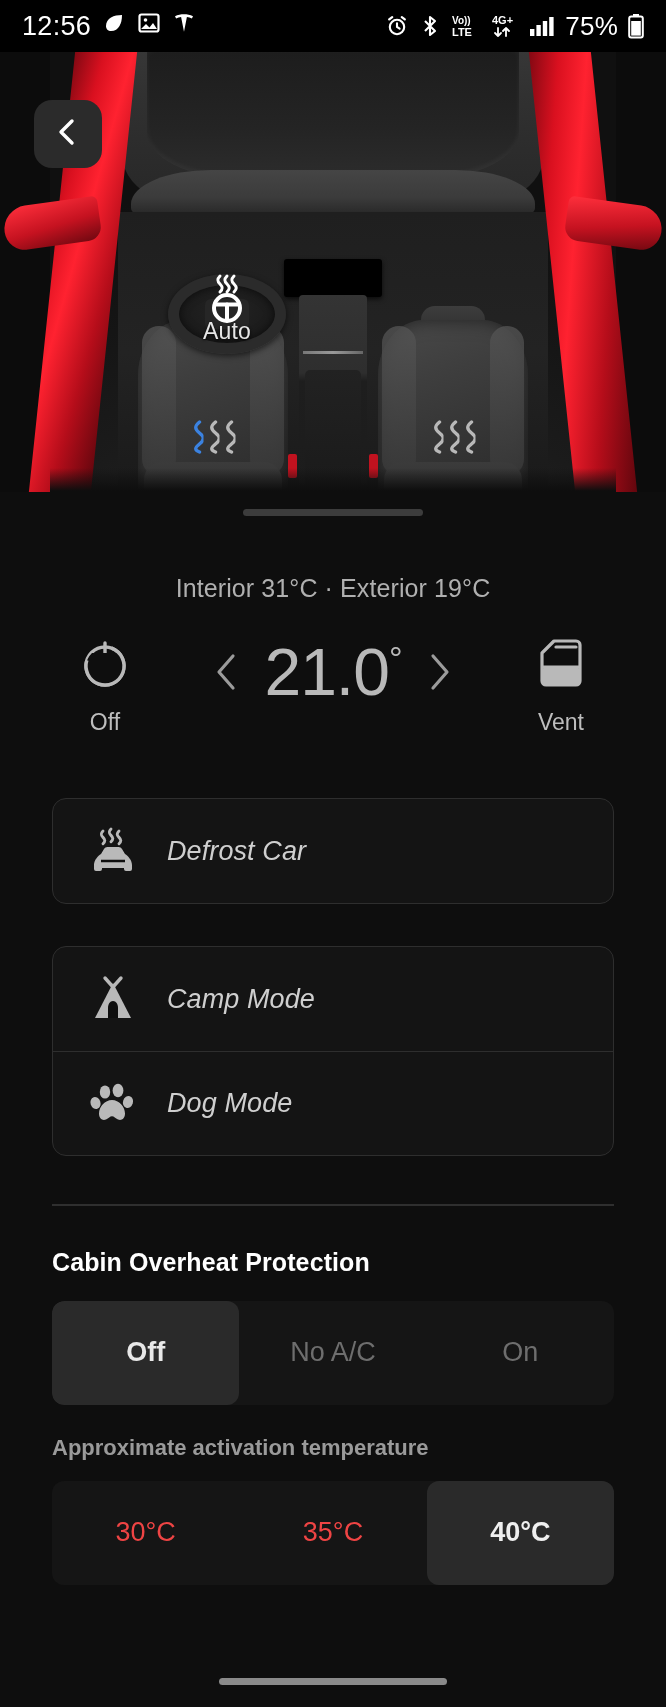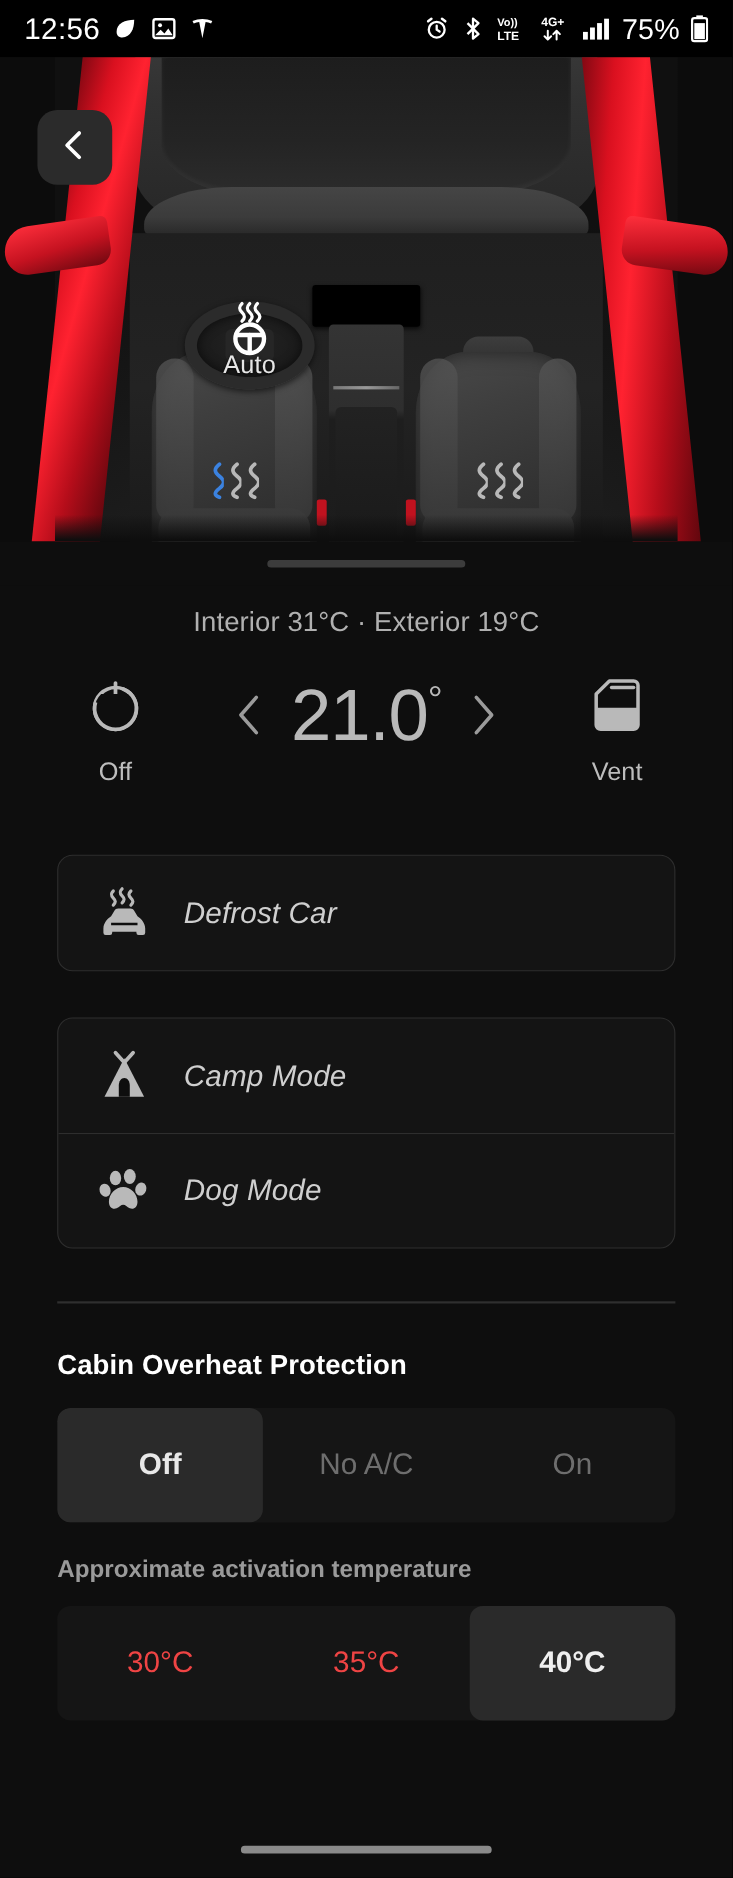--- a/index.html
+++ b/index.html
@@ -17,21 +17,21 @@
   }
 
   
   .statusbar {
     height: 52px; flex: 0 0 52px;
     background: #000;
     display: flex; align-items: center;
     padding: 0 22px;
     color: #fff;
   }
-  .sb-left { display: flex; align-items: center; gap: 11px; }
+  .sb-left { display: flex; gap: 11px; }
   .sb-time { font-size: 27px; letter-spacing: .3px; font-weight: 400; }
   .sb-right { margin-left: auto; display: flex; align-items: center; gap: 10px; }
   .sb-batt { font-size: 26px; font-weight: 400; letter-spacing: .2px; }
   .ic { display:inline-block; line-height:0; }
 
   
   .hero {
     position: relative;
     height: 440px; flex: 0 0 440px;
     background: #0c0c0c;
@@ -188,21 +188,21 @@
 
   
   .handle-row{ height: 40px; flex:0 0 40px; display:flex; align-items:center; justify-content:center; background:#0e0e0e;}
   .handle{ width:180px; height:7px; border-radius:4px; background:#3c3c3c; }
 
   
   .content{ flex:1 1 auto; background:#0e0e0e; padding: 0 0 0 0; }
 
   .temps{
     text-align:center; color:#b0b0b0; font-size:25px;
-    margin-top: 20px; letter-spacing:.1px;
+    margin-top: 42px; letter-spacing:.1px;
   }
 
   .ctrl-row{
     display:flex; align-items:flex-start; justify-content:space-between;
     padding: 32px 46px 0 46px;
   }
   .ctrl-col{ width:118px; display:flex; flex-direction:column; align-items:center; gap:14px; cursor:pointer;}
   .ctrl-label{ font-size:23px; color:#bdbdbd; }
 
   .temp-mid{ flex:1; display:flex; align-items:center; justify-content:center; gap:14px; margin-top:4px;}

